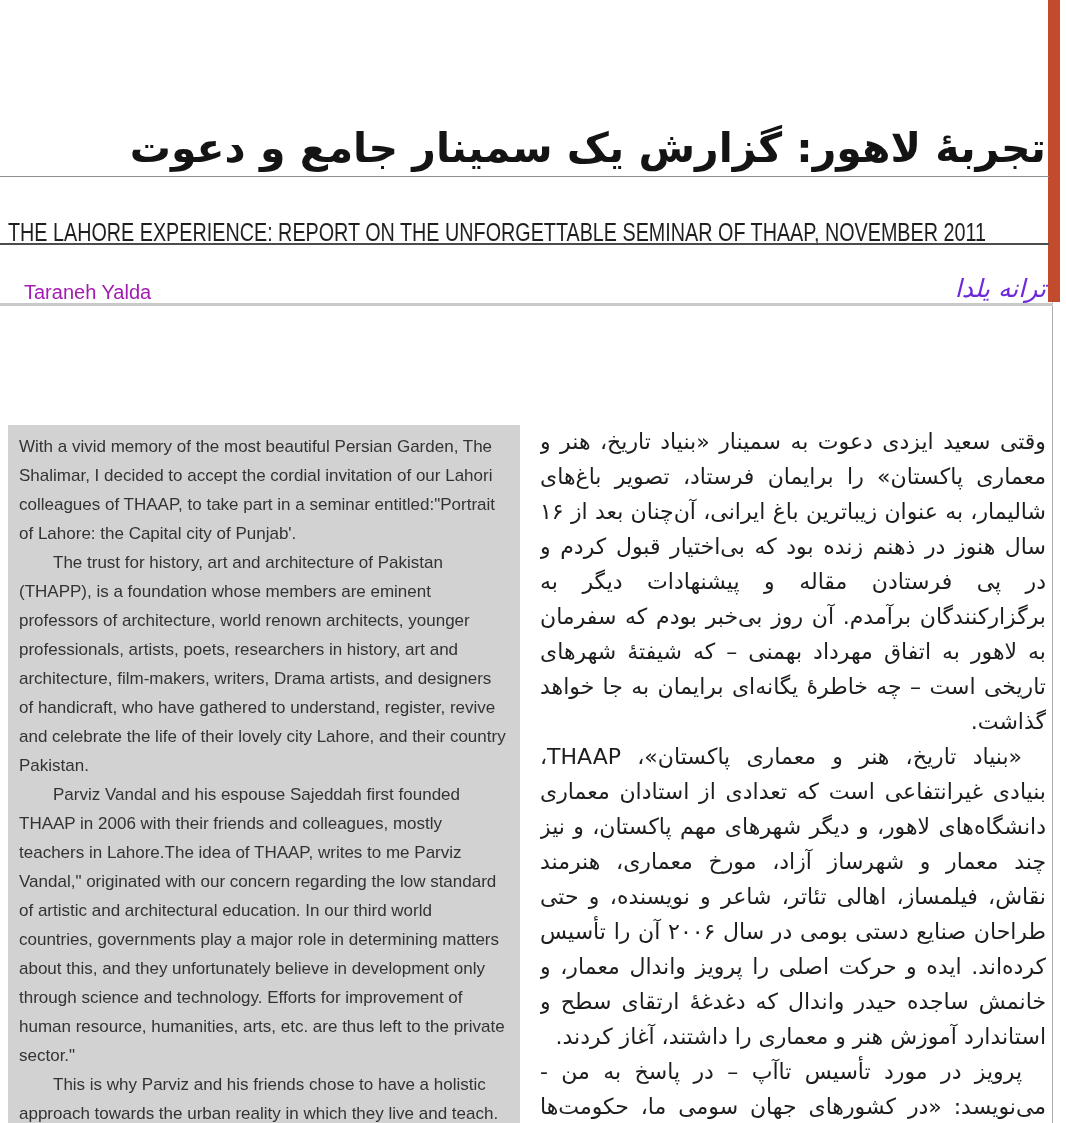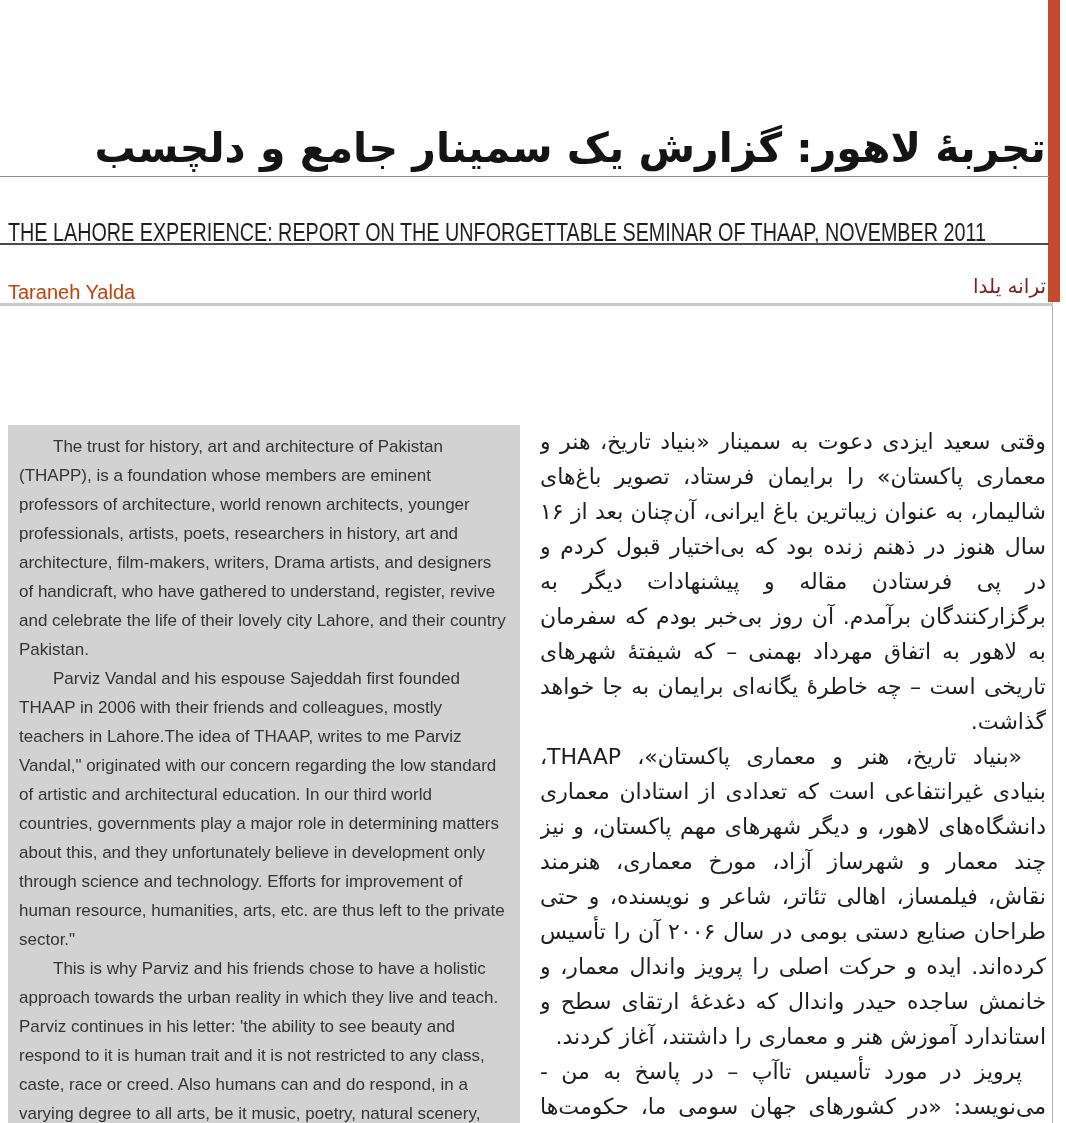--- a/index.html
+++ b/index.html
@@ -39,28 +39,28 @@
   .title-en{
     position:absolute;left:8px;top:217px;
     font-size:26px;font-weight:400;
     color:#1f1f1f;
     white-space:nowrap;
     transform:scaleX(0.76);
     transform-origin:0 50%;
   }
   .rule-2{position:absolute;top:243px;left:0;width:1049px;height:2px;background:var(--rule-dark);}
   .author-en{
-    position:absolute;left:8px;top:281px;
-    font-size:20px;color:#c2410c;
+    position:absolute;left:24px;top:281px;
+    font-size:20px;color:#a21caf;
   }
   .author-fa{
     position:absolute;right:20px;top:274px;
     direction:rtl;
     font-family:"DejaVu Sans",sans-serif;
-    font-size:20px;color:#7f1d1d;
+    font-size:25px;color:#6d28d9;font-style:italic;
   }
   .rule-3{position:absolute;top:303px;left:0;width:1053px;height:3px;background:var(--rule-light);}
   .en-col{
     position:absolute;left:8px;top:425px;width:512px;height:698px;
     background:var(--panel-gray);
     padding:7px 11px 0 11px;
     overflow:hidden;
     font-size:17px;line-height:29px;
     color:#333;
     text-align:left;
@@ -80,35 +80,36 @@
   .fa-col p.first{text-indent:0;}
 </style>
 </head>
 <body>
 
 <div class="page">
 
   <div class="accent-bar"></div>
   <div class="v-rule"></div>
 
-  <h1 class="title-fa">تجربۀ لاهور: گزارش یک سمینار جامع و دلچسب</h1>
+  <h1 class="title-fa">تجربۀ لاهور: گزارش یک سمینار جامع و دعوت</h1>
 
   <div class="rule-1"></div>
 
   <h2 class="title-en">THE LAHORE EXPERIENCE: REPORT ON THE UNFORGETTABLE SEMINAR OF THAAP, NOVEMBER 2011</h2>
 
   <div class="rule-2"></div>
 
   <div class="author-en">Taraneh Yalda</div>
 
   <div class="author-fa">ترانه یلدا</div>
 
   <div class="rule-3"></div>
 
   <section class="en-col">
+      <p class="first">With a vivid memory of the most beautiful Persian Garden, The Shalimar, I decided to accept the cordial invitation of our Lahori colleagues of THAAP, to take part in a seminar entitled:"Portrait of Lahore: the Capital city of Punjab'.</p>
       <p>The trust for history, art and architecture of Pakistan (THAPP), is a foundation whose members are eminent professors of architecture, world renown architects, younger professionals, artists, poets, researchers in history, art and architecture, film-makers, writers, Drama artists, and designers of handicraft, who have gathered to understand, register, revive and celebrate the life of their lovely city Lahore, and their country Pakistan.</p>
       <p>Parviz Vandal and his espouse Sajeddah first founded THAAP in 2006 with their friends and colleagues, mostly teachers in Lahore.The idea of THAAP, writes to me Parviz Vandal," originated with our concern regarding the low standard of artistic and architectural education. In our third world countries, governments play a major role in determining matters about this, and they unfortunately believe in development only through science and technology. Efforts for improvement of human resource, humanities, arts, etc. are thus left to the private sector."</p>
       <p>This is why Parviz and his friends chose to have a holistic approach towards the urban reality in which they live and teach. Parviz continues in his letter: 'the ability to see beauty and respond to it is human trait and it is not restricted to any class, caste, race or creed. Also humans can and do respond, in a varying degree to all arts, be it music, poetry, natural scenery, painting or architecture. Esthetics is not narrow or limited. Thus if humans desire to understand beauty they must be broad-based and well read persons. The broader the area of interest, the deeper the sense of beauty. Holistic approach recognizes that humans are complex organisms and their minds work in a series of interlinked networks of the brain. This also applies to cities and urban agglomerations, which are organisms, composed of a variety of humans, resources and environment within which they operate to live and seek happiness through a struggle to better understand the world. Cultural and Economic survival are linked, and all classes play a role. The divisive nature of present day urban development has to be changed,....and we see this as a supra-national effort."</p>
     </section>
 
   <section class="fa-col">
       <p class="first">وقتی سعید ایزدی دعوت به سمینار «بنیاد تاریخ، هنر و معماری پاکستان» را برایمان فرستاد، تصویر باغ‌های شالیمار، به عنوان زیباترین باغ ایرانی، آن‌چنان بعد از ۱۶ سال هنوز در ذهنم زنده بود که بی‌اختیار قبول کردم و در پی فرستادن مقاله و پیشنهادات دیگر به برگزارکنندگان برآمدم. آن روز بی‌خبر بودم که سفرمان به لاهور به اتفاق مهرداد بهمنی – که شیفتهٔ شهرهای تاریخی است – چه خاطرهٔ یگانه‌ای برایمان به جا خواهد گذاشت.</p>
       <p>«بنیاد تاریخ، هنر و معماری پاکستان»، THAAP، بنیادی غیرانتفاعی است که تعدادی از استادان معماری دانشگاه‌های لاهور، و دیگر شهرهای مهم پاکستان، و نیز چند معمار و شهرساز آزاد، مورخ معماری، هنرمند نقاش، فیلمساز، اهالی تئاتر، شاعر و نویسنده، و حتی طراحان صنایع دستی بومی در سال ۲۰۰۶ آن را تأسیس کرده‌اند. ایده و حرکت اصلی را پرویز واندال معمار، و خانمش ساجده حیدر واندال که دغدغهٔ ارتقای سطح و استاندارد آموزش هنر و معماری را داشتند، آغاز کردند.</p>
       <p>پرویز در مورد تأسیس تاآپ – در پاسخ به من - می‌نویسد: «در کشورهای جهان سومی ما، حکومت‌ها نقش مهمی را بازی می‌کنند و متأسفانه بر این باورند که توسعه تنها از طریق علم و تکنولوژی صورت می‌پذیرد و کوشش برای بهبود منابع انسانی، علوم انسانی، هنر و غیره به بخش خصوصی باز نهاده می‌شود، از اینجاست که بنیاد تاآپ رویکرد همه جانبه‌نگر را در برنامهٔ کار خود قرار می‌دهد: برای ما رویکرد همه جانبه (هولیستیک) به معنای دیدن زیبایی‌ها و پاسخ به آن‌ها به روشی انسانی است و این محدود به یک طبقه، یا نژاد نمی‌شود. همهٔ انسان‌ها، البته با درجات متفاوت، به همهٔ هنرها، موسیقی، شعر، محیط و منظر طبیعی، نقاشی یا معماری، توجه و علاقه نشان می‌دهند. زیبایی محدود نیست. پس شرط درک زیبایی، ذهن باز و مطالعهٔ وسیع است که این حس را عمیق‌تر می‌کند.</p>
     </section>

